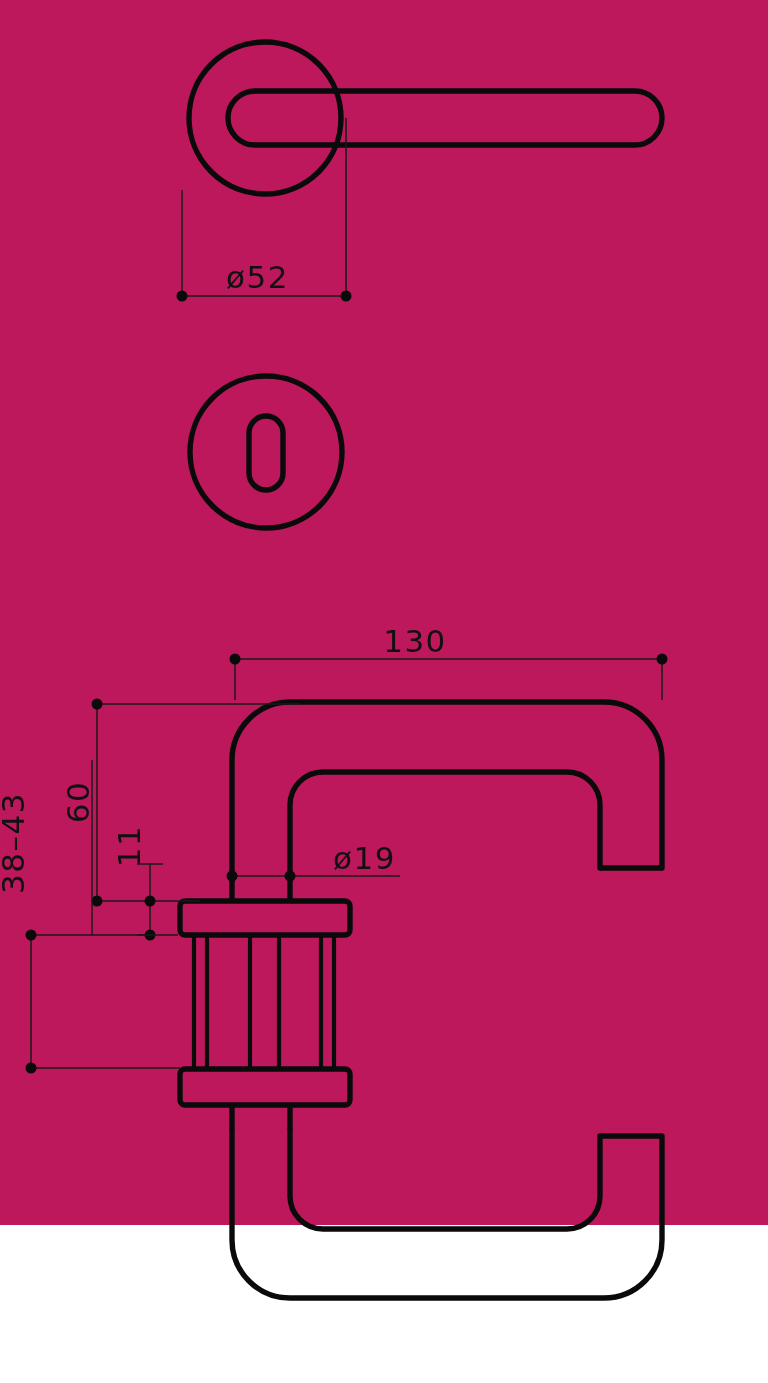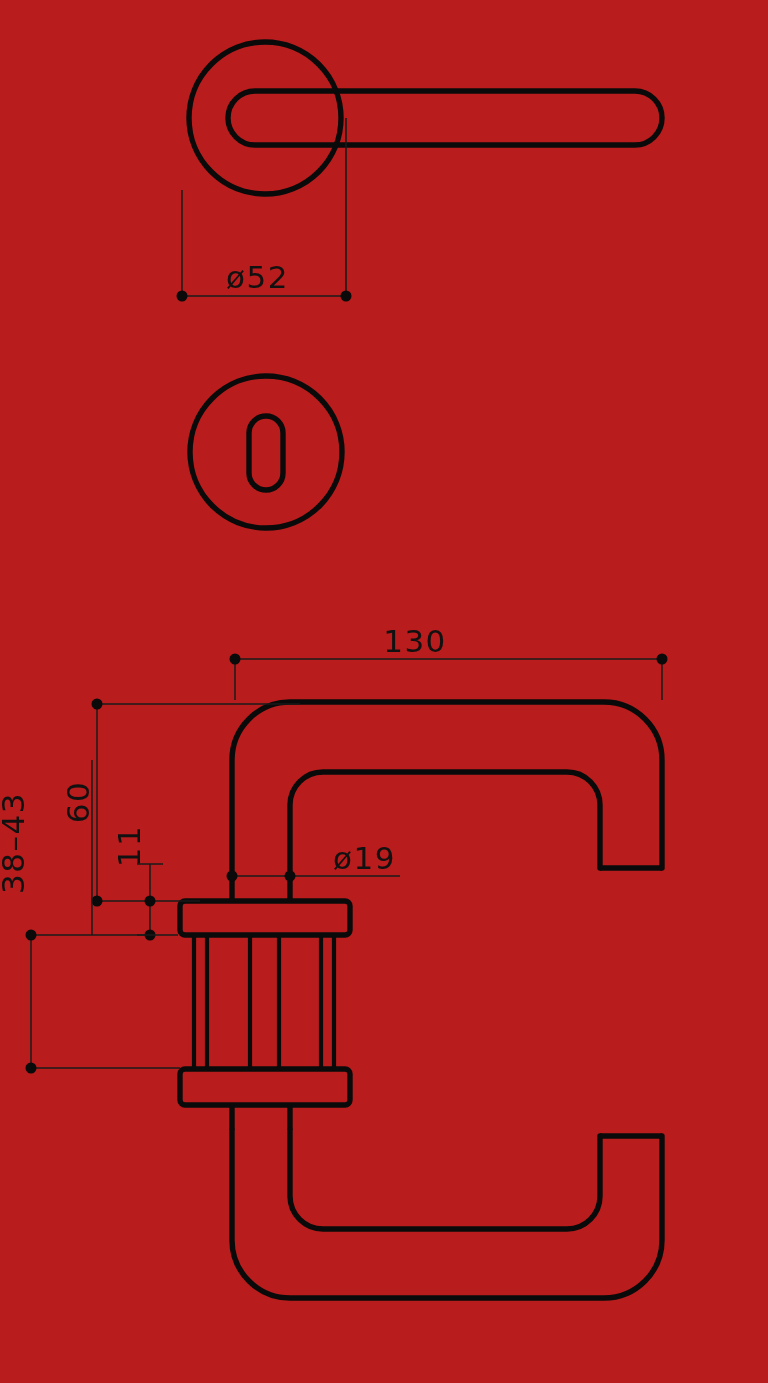--- a/index.html
+++ b/index.html
@@ -9,22 +9,22 @@
   }
   body {
     width: 768px;
     height: 1383px;
     overflow: hidden;
     font-family: "Liberation Sans", sans-serif;
   }
   #drawing-root {
     position: relative;
     width: 768px;
-    height: 1383px;
-    background: #b91c1c;
+    height: 1225px;
+    background: #be185d;
   }
   svg.tech-drawing {
     display: block;
     width: 768px;
     height: 1383px;
   }
   .part-outline {
     fill: none;
     stroke: #0a0a0a;
     stroke-width: 5.4;

